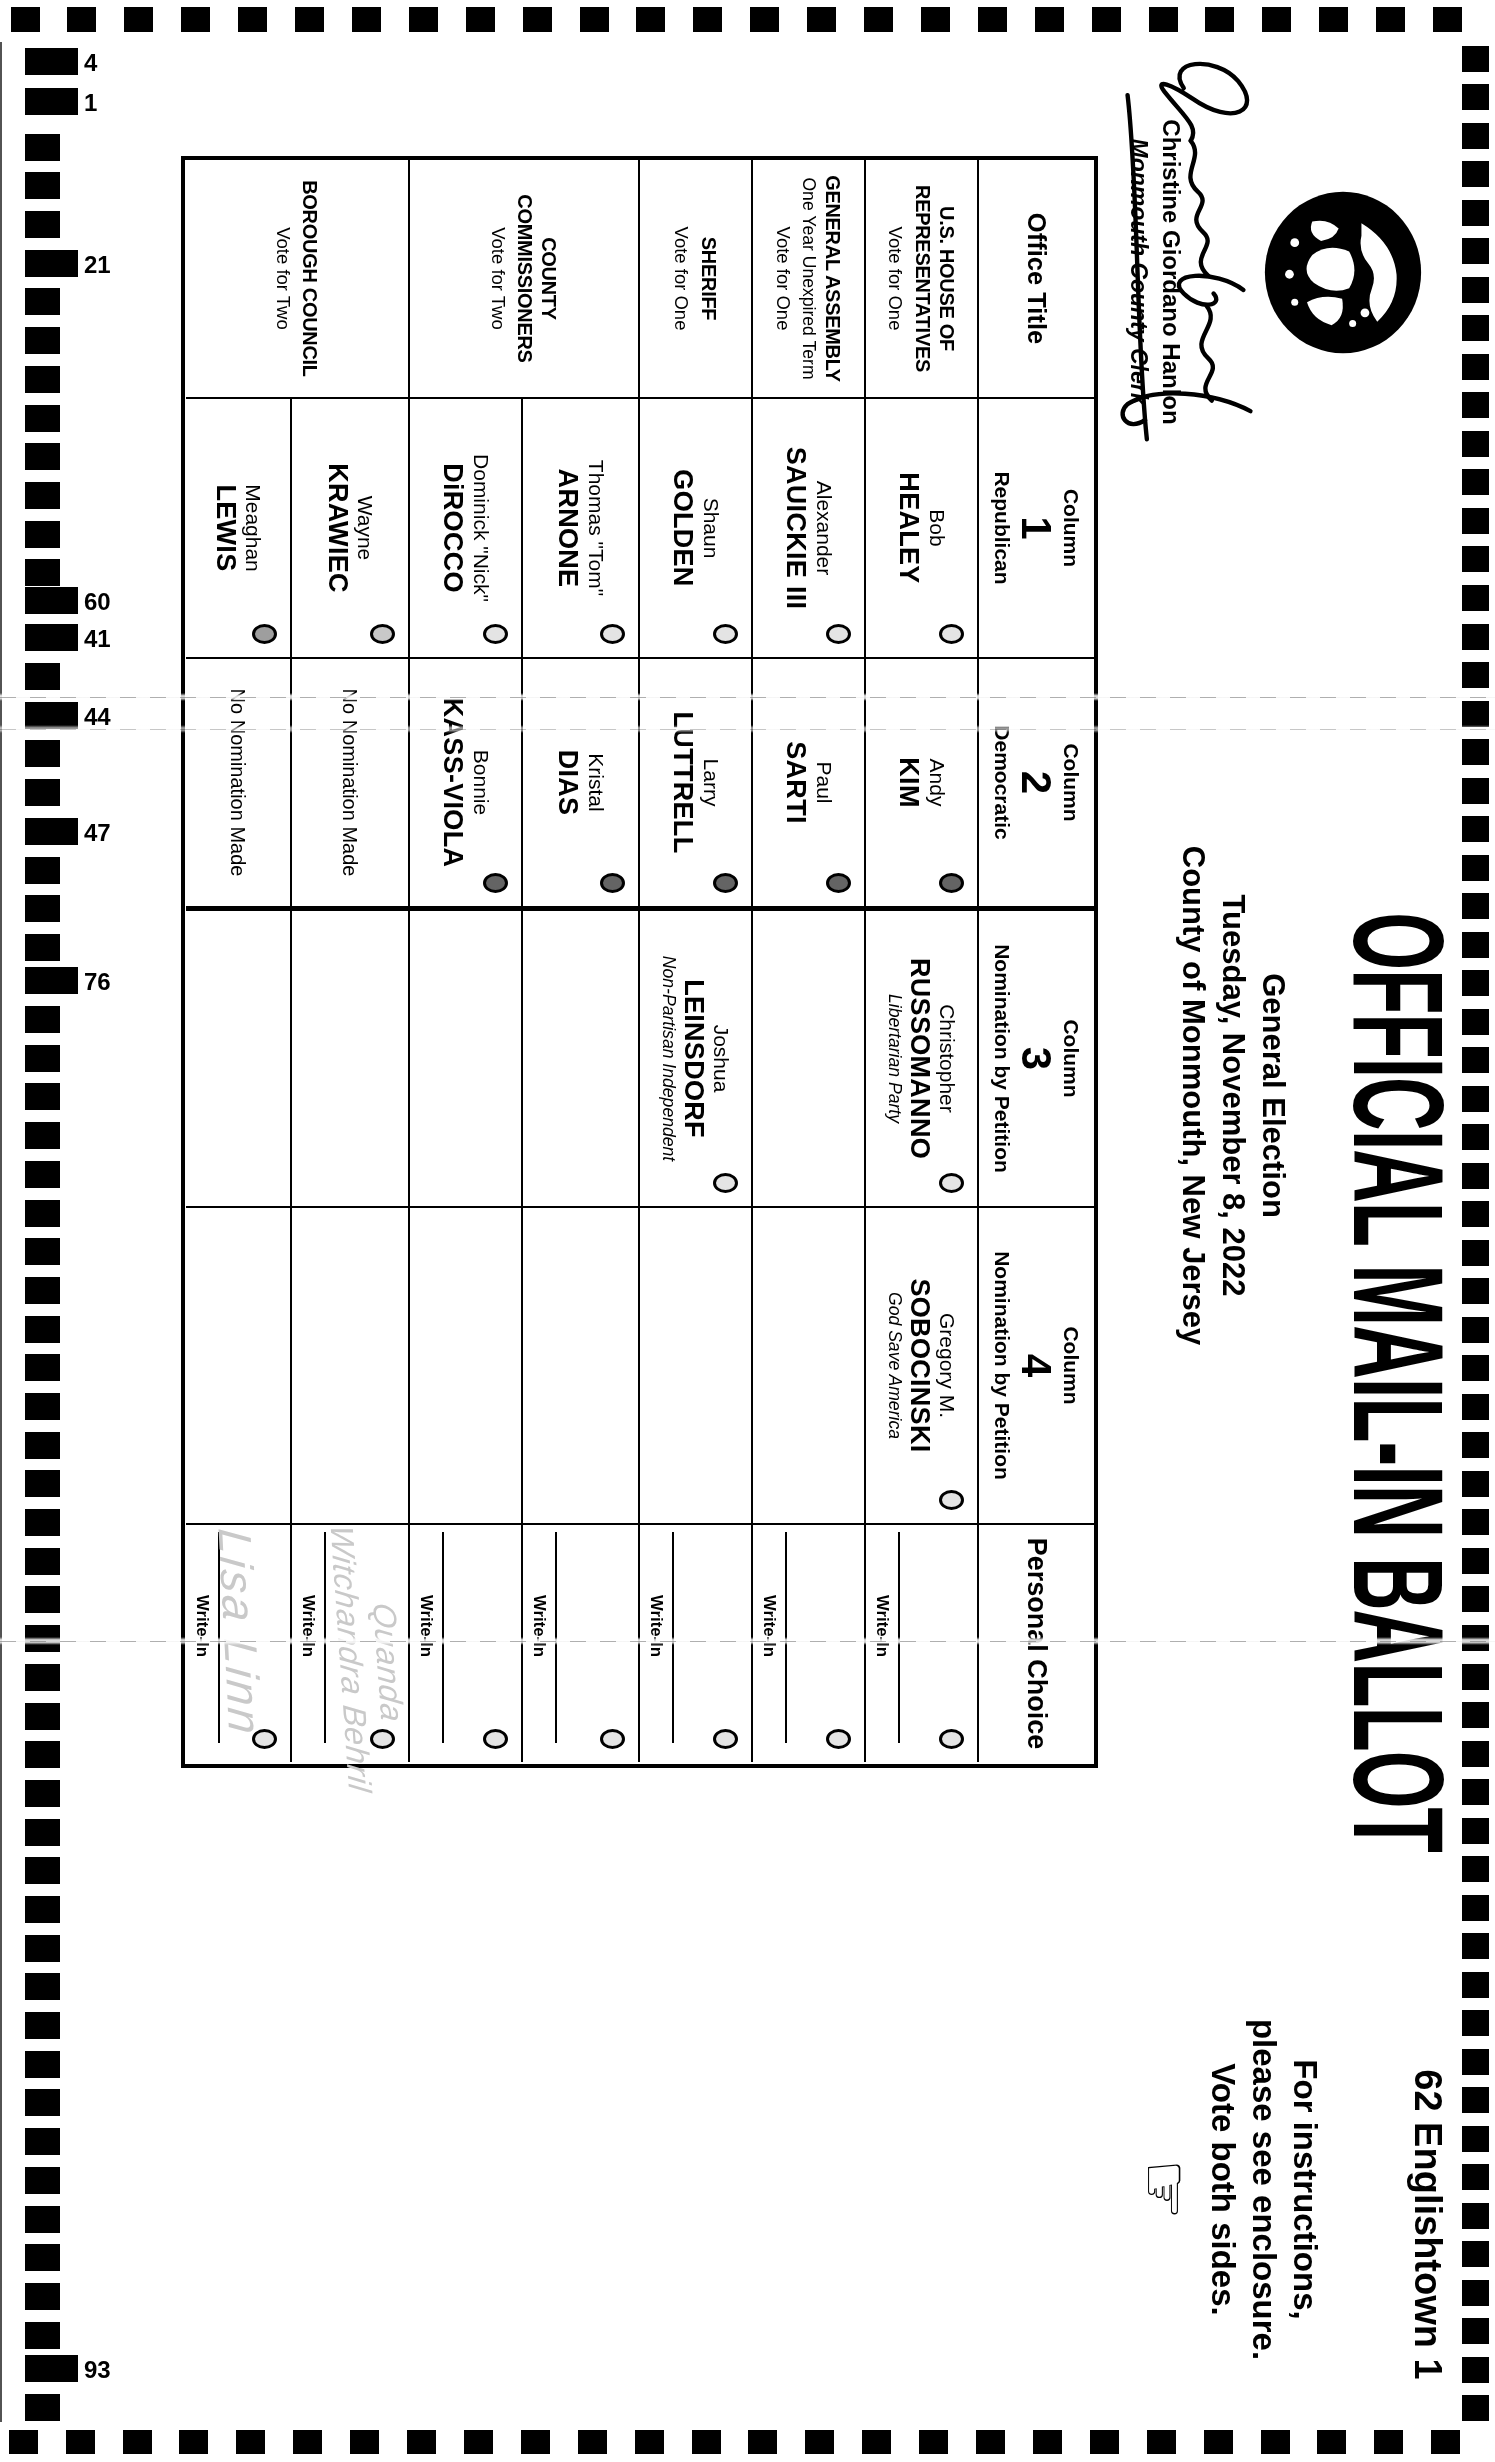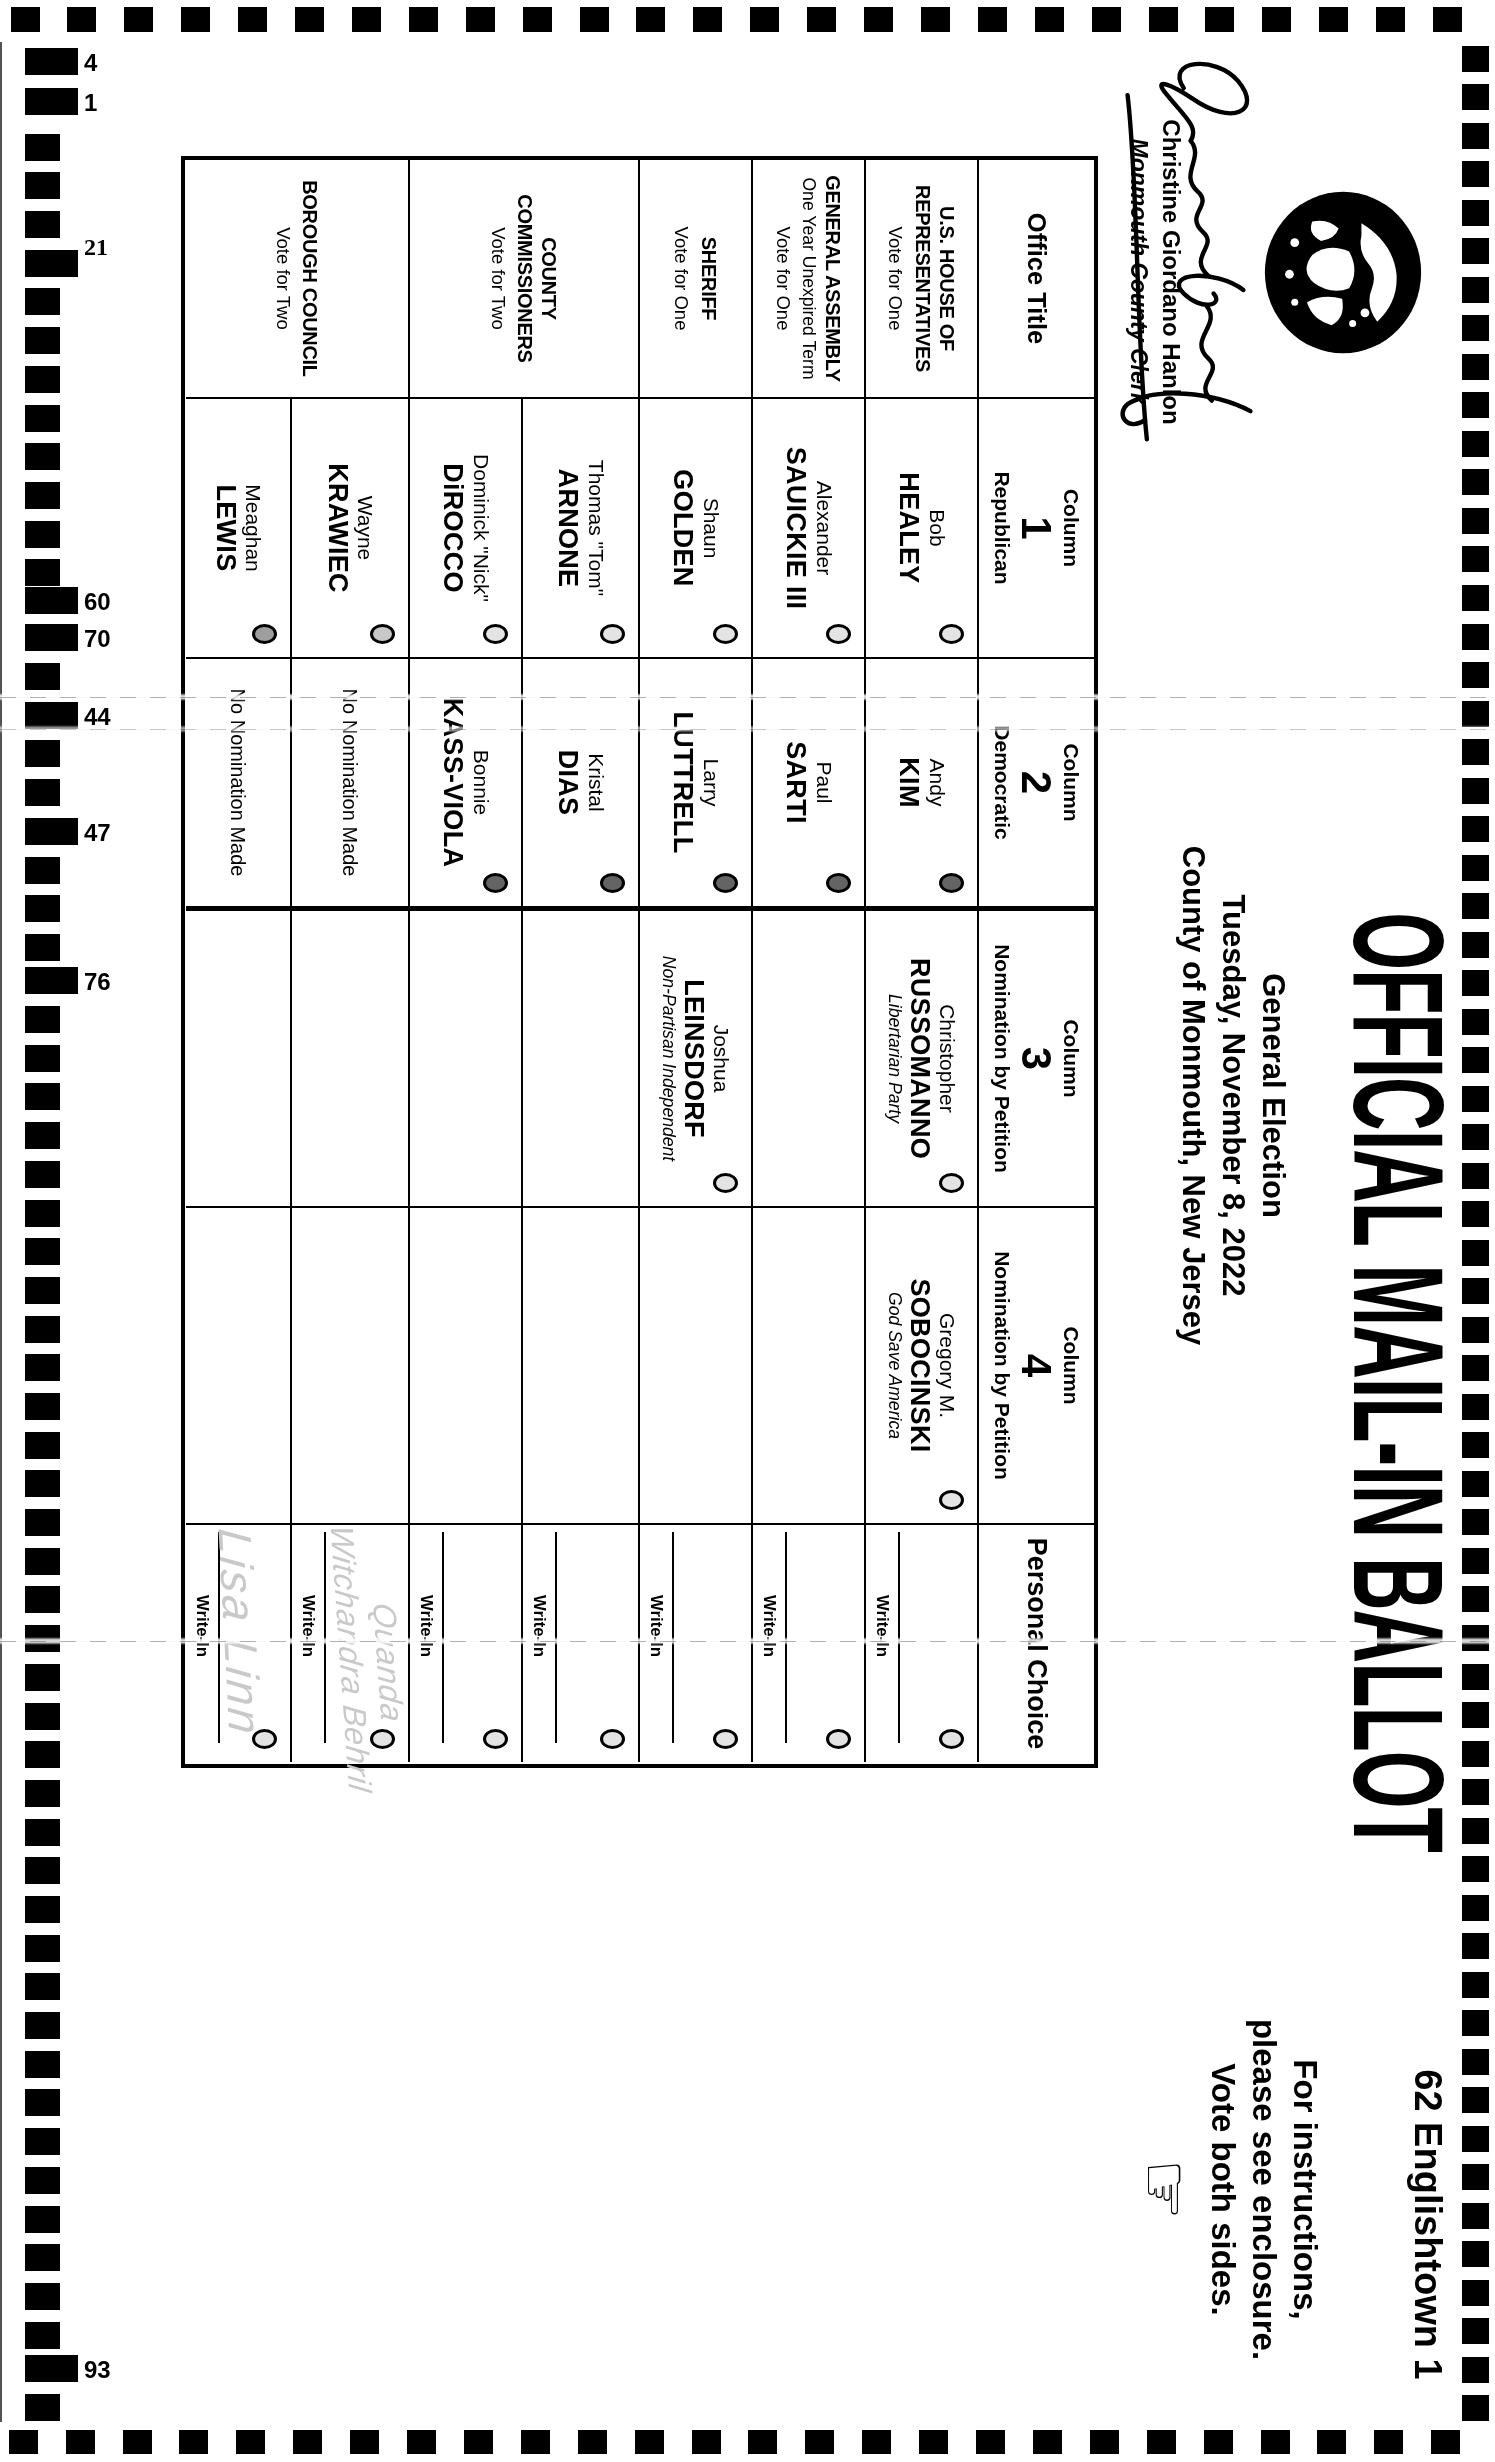--- a/index.html
+++ b/index.html
@@ -456,33 +456,33 @@
       <div class="tmark" style="left: 1462px; top: 2357px; width: 27px; height: 26px;"></div>
       <div class="tmark" style="left: 1462px; top: 2395px; width: 27px; height: 26px;"></div>
       <div class="tmark" style="left: 24.6px; top: 48px; width: 53px; height: 27px;"></div>
       <div class="tmark-label" style="left: 84px; top: 49px;">4</div>
       <div class="tmark" style="left: 24.6px; top: 88px; width: 53px; height: 27px;"></div>
       <div class="tmark-label" style="left: 84px; top: 89px;">1</div>
       <div class="tmark" style="left: 24.6px; top: 134px; width: 35px; height: 27px;"></div>
       <div class="tmark" style="left: 24.6px; top: 172px; width: 35px; height: 27px;"></div>
       <div class="tmark" style="left: 24.6px; top: 211px; width: 35px; height: 27px;"></div>
       <div class="tmark" style="left: 24.6px; top: 250px; width: 53px; height: 27px;"></div>
-      <div class="tmark-label" style="left: 84px; top: 234px; font-family: Liberation Serif, serif;">21</div>
+      <div class="tmark-label" style="left: 84px; top: 251px;">21</div>
       <div class="tmark" style="left: 24.6px; top: 288px; width: 35px; height: 27px;"></div>
       <div class="tmark" style="left: 24.6px; top: 327px; width: 35px; height: 27px;"></div>
       <div class="tmark" style="left: 24.6px; top: 366px; width: 35px; height: 27px;"></div>
       <div class="tmark" style="left: 24.6px; top: 405px; width: 35px; height: 27px;"></div>
       <div class="tmark" style="left: 24.6px; top: 443px; width: 35px; height: 27px;"></div>
       <div class="tmark" style="left: 24.6px; top: 482px; width: 35px; height: 27px;"></div>
       <div class="tmark" style="left: 24.6px; top: 521px; width: 35px; height: 27px;"></div>
       <div class="tmark" style="left: 24.6px; top: 559px; width: 35px; height: 27px;"></div>
       <div class="tmark" style="left: 24.6px; top: 587px; width: 53px; height: 27px;"></div>
       <div class="tmark-label" style="left: 84px; top: 588px;">60</div>
       <div class="tmark" style="left: 24.6px; top: 624px; width: 53px; height: 27px;"></div>
-      <div class="tmark-label" style="left: 84px; top: 625px;">70</div>
+      <div class="tmark-label" style="left: 84px; top: 625px;">41</div>
       <div class="tmark" style="left: 24.6px; top: 663px; width: 35px; height: 27px;"></div>
       <div class="tmark" style="left: 24.6px; top: 702px; width: 53px; height: 27px;"></div>
       <div class="tmark-label" style="left: 84px; top: 703px;">44</div>
       <div class="tmark" style="left: 24.6px; top: 740px; width: 35px; height: 27px;"></div>
       <div class="tmark" style="left: 24.6px; top: 779px; width: 35px; height: 27px;"></div>
       <div class="tmark" style="left: 24.6px; top: 818px; width: 53px; height: 27px;"></div>
       <div class="tmark-label" style="left: 84px; top: 819px;">47</div>
       <div class="tmark" style="left: 24.6px; top: 857px; width: 35px; height: 27px;"></div>
       <div class="tmark" style="left: 24.6px; top: 895px; width: 35px; height: 27px;"></div>
       <div class="tmark" style="left: 24.6px; top: 934px; width: 35px; height: 27px;"></div>

